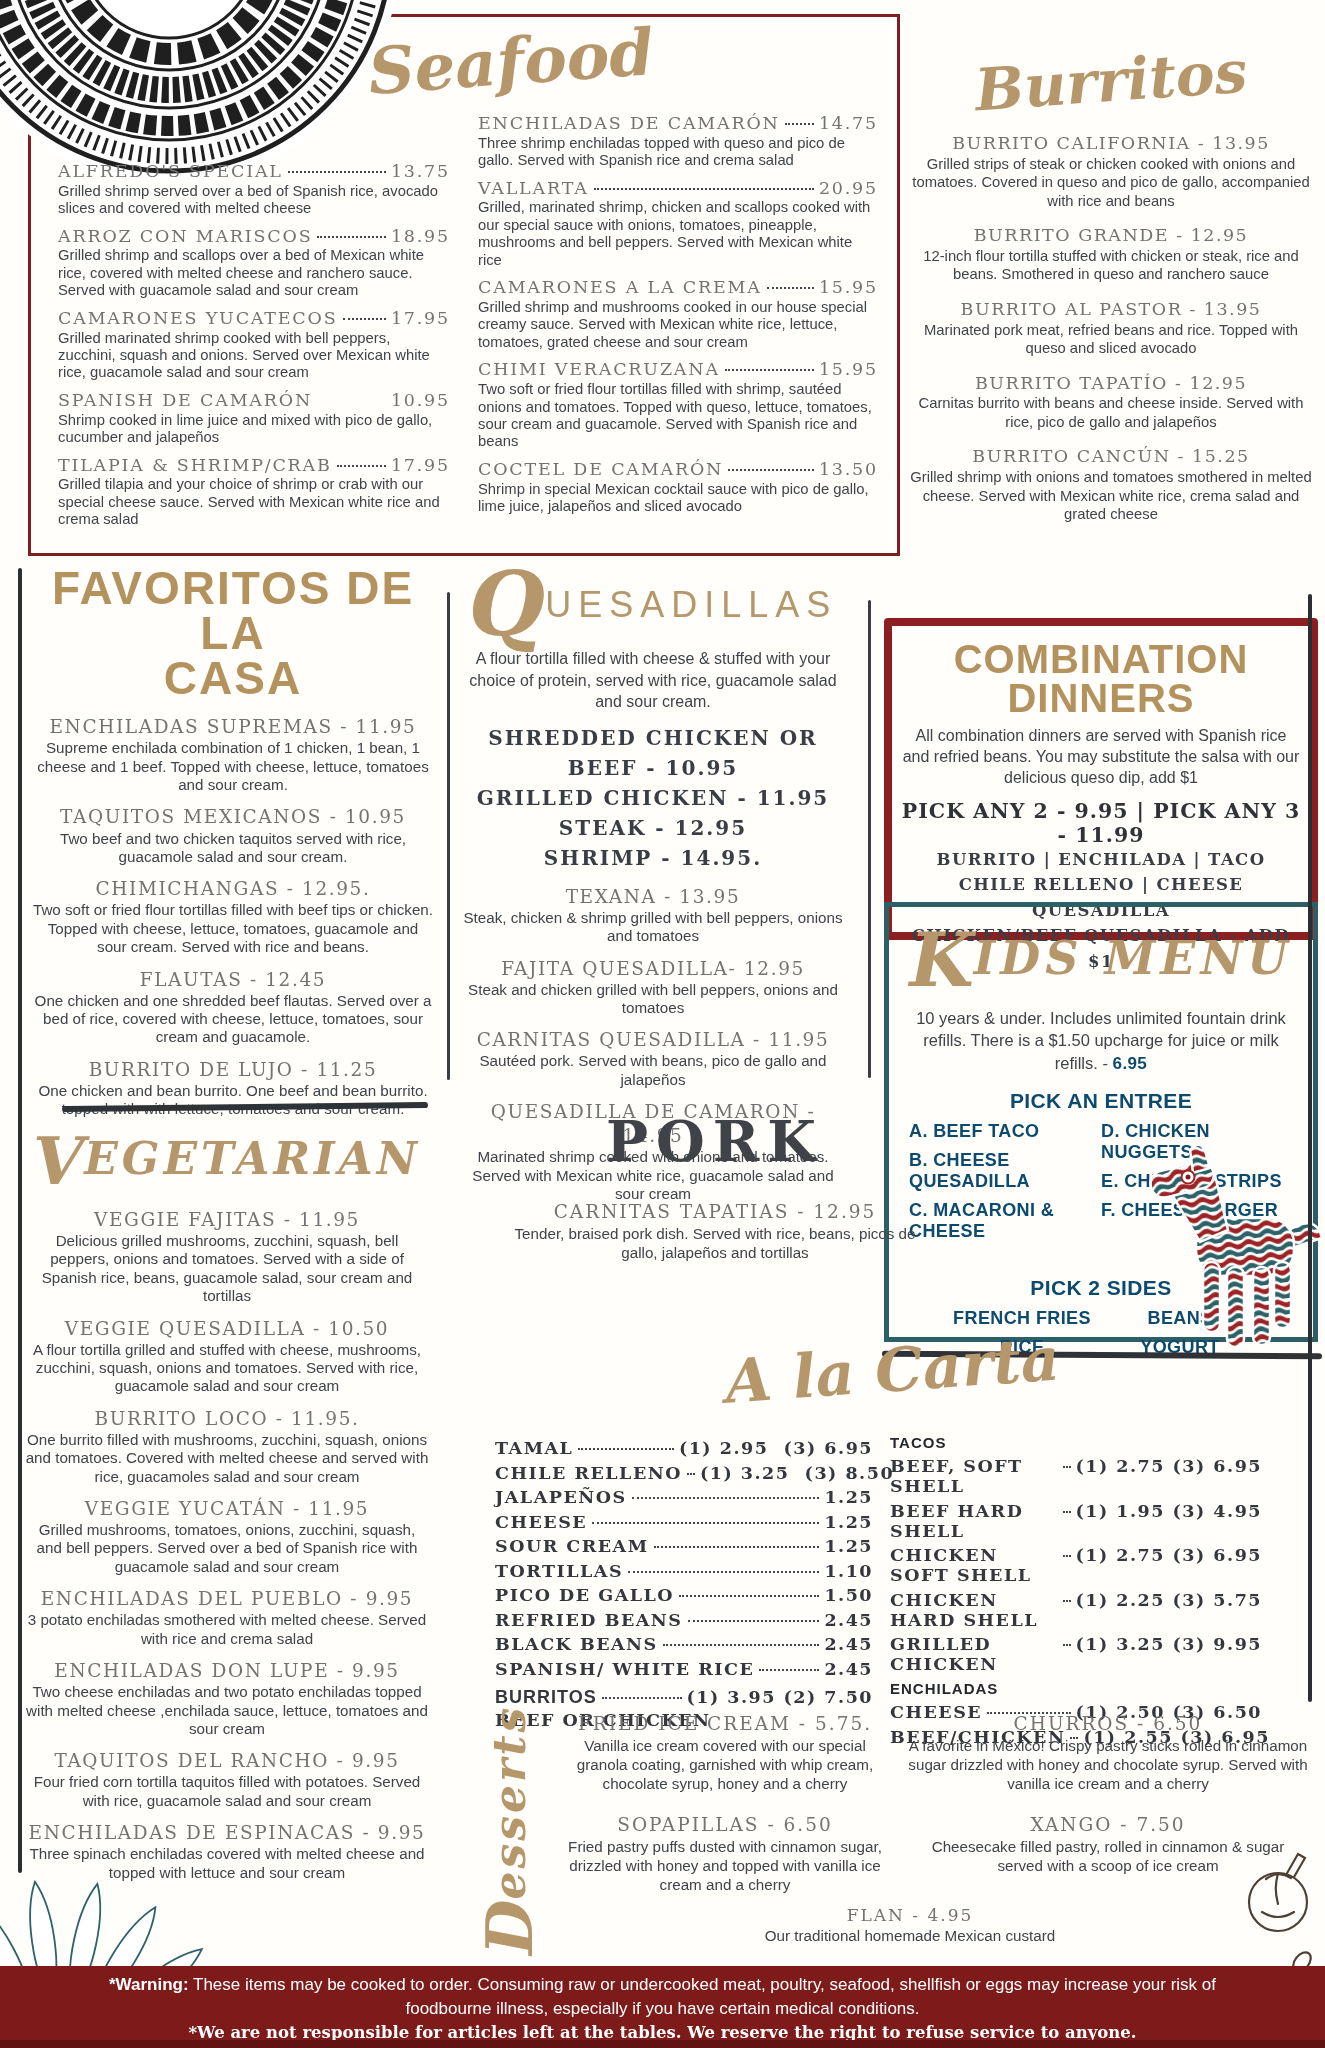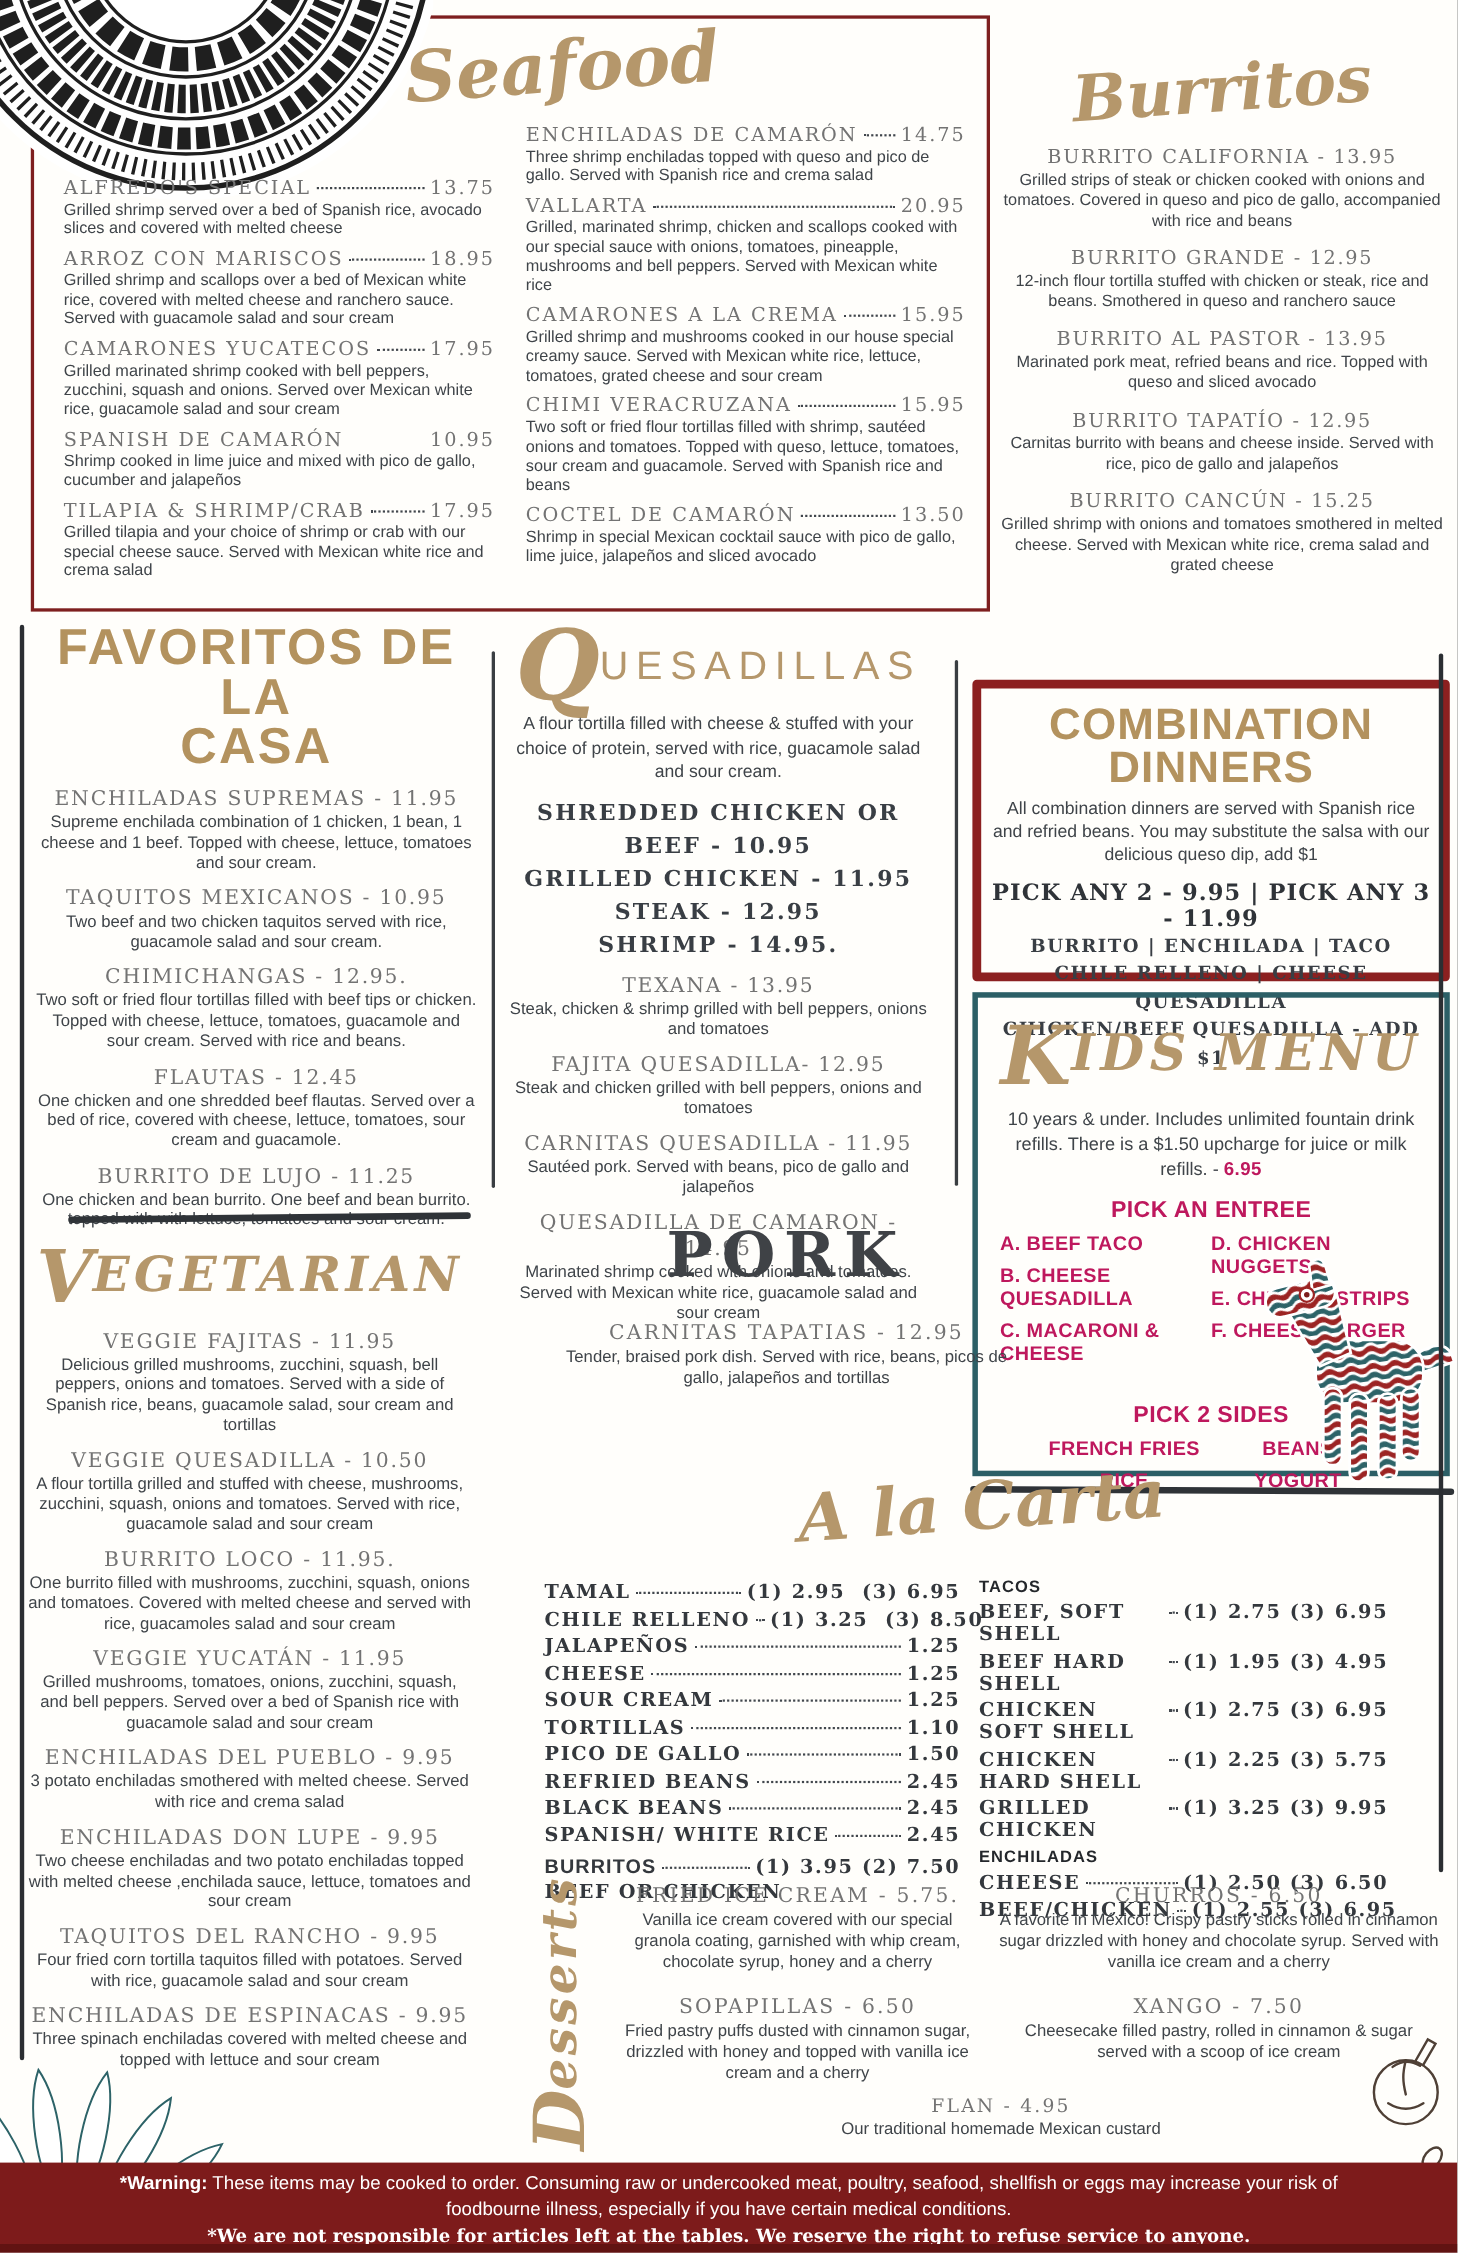--- a/index.html
+++ b/index.html
@@ -47,21 +47,21 @@
   .tight-lines .head-line { font-size:20px; letter-spacing:2px; line-height:1.5; }
   .head-line { font-family:"DejaVu Serif", serif; font-weight:700; color:#393e44; }
 
   
   .combo-box { border:8px solid #8c2020; border-radius:4px; }
   .combo-options .head-line { font-size:16.5px; letter-spacing:1.4px; line-height:1.55; }
   .pick-line { font-family:"DejaVu Serif", serif; font-weight:700; font-size:20.5px; letter-spacing:1px; color:#2f3338; }
 
   
   .kids-box { border:5px solid #2c5f66; }
-  .cond { font-family:"Liberation Sans", sans-serif; font-weight:700; color:#be185d; letter-spacing:0.4px; }
+  .cond { font-family:"Liberation Sans", sans-serif; font-weight:700; color:#0c4a6e; letter-spacing:0.4px; }
   .kids-cols { display:flex; }
   .kids-cols > div { width:50%; }
   .kids-row { font-size:18px; margin-bottom:8px; }
 
   
   .pork-col .head, .dessert-col .head { font-size:18.5px; letter-spacing:2px; }
   .pork-col .desc, .dessert-col .desc { font-size:15.2px; line-height:1.25; }
   .pork-col .item { margin-bottom:22px; }
   .dessert-col .item { margin-bottom:20px; }
 
@@ -307,21 +307,21 @@
 
         <div class="item">
           <div class="head">QUESADILLA DE CAMARON - 14.95</div>
           <div class="desc">Marinated shrimp cooked with onions and tomatoes. Served with Mexican white rice, guacamole salad and sour cream</div>
         </div>
       </div>
   </div>
 
   <div class="abs col-divider" style="left:868px; top:600px; height:478px;"></div>
 
-  <div class="abs combo-box center" style="left:884px; top:618px; width:434px; height:274px; padding:14px 8px 0;">
+  <div class="abs combo-box center" style="left:884px; top:618px; width:434px; height:322px; padding:14px 8px 0;">
     <div class="block-title" style="font-size:40px; letter-spacing:1px;">
       <div>COMBINATION</div>
       <div>DINNERS</div>
     </div>
     <div class="desc" style="font-size:16px; line-height:1.3; margin:8px 2px 10px;">All combination dinners are served with Spanish rice and refried beans. You may substitute the salsa with our delicious queso dip, add $1</div>
     <div class="pick-line">PICK ANY 2 - 9.95 | PICK ANY 3 - 11.99</div>
     <div class="combo-options">
 
         <div class="head-line">BURRITO | ENCHILADA | TACO</div>
 

